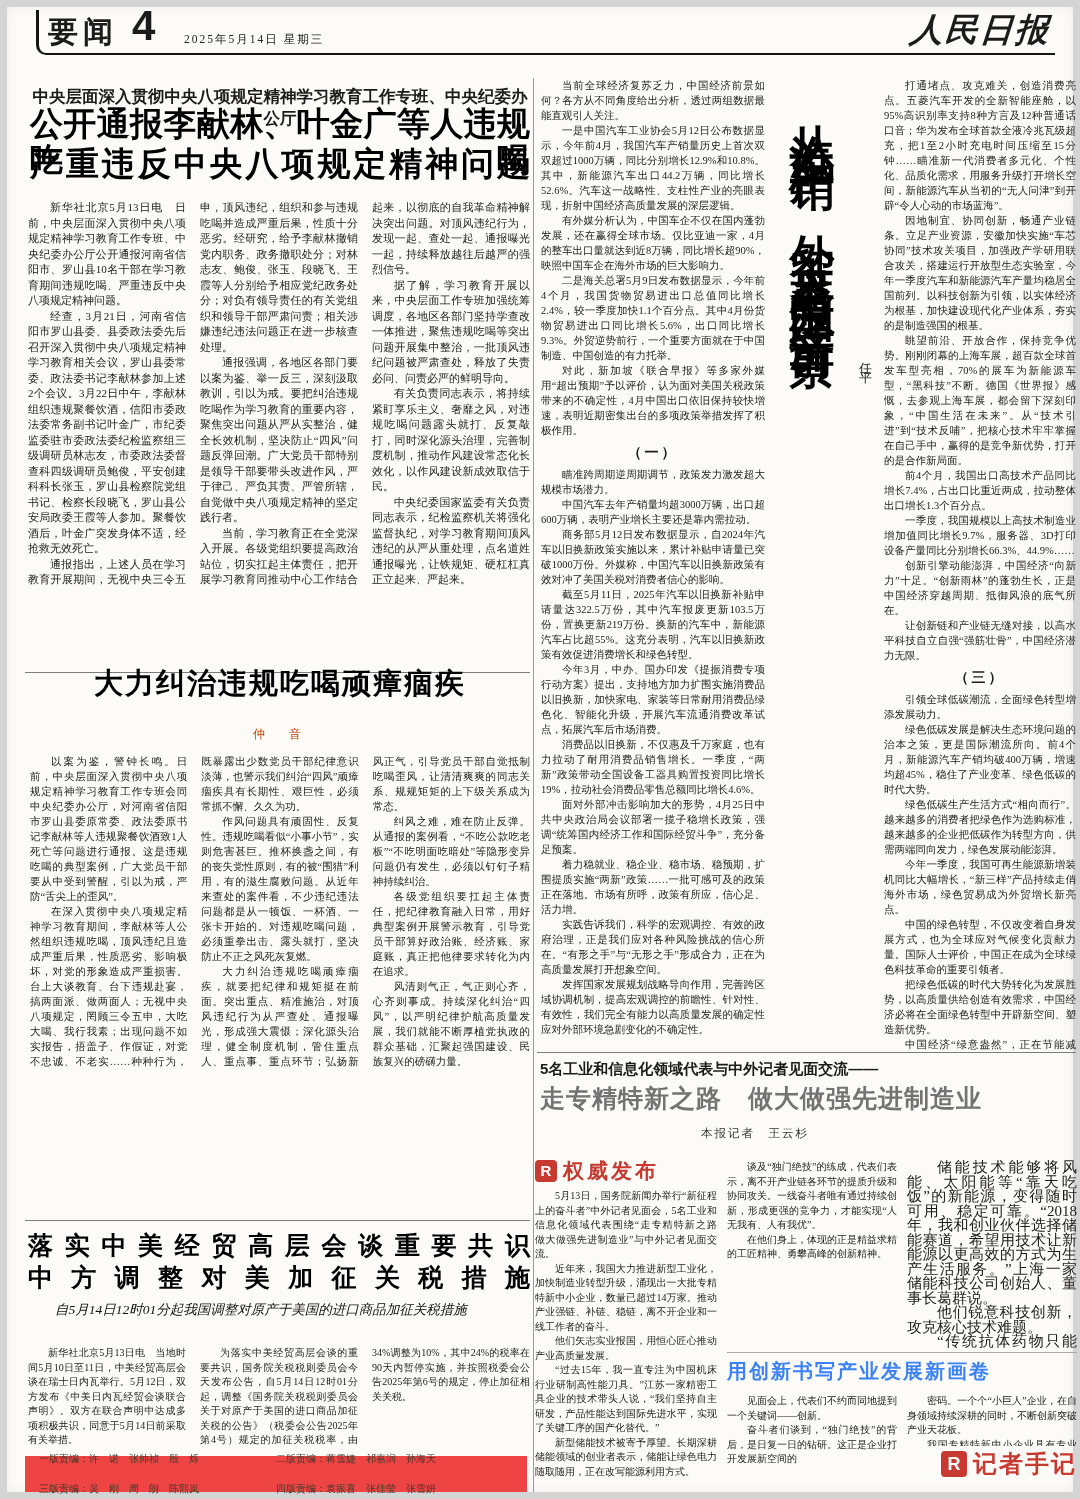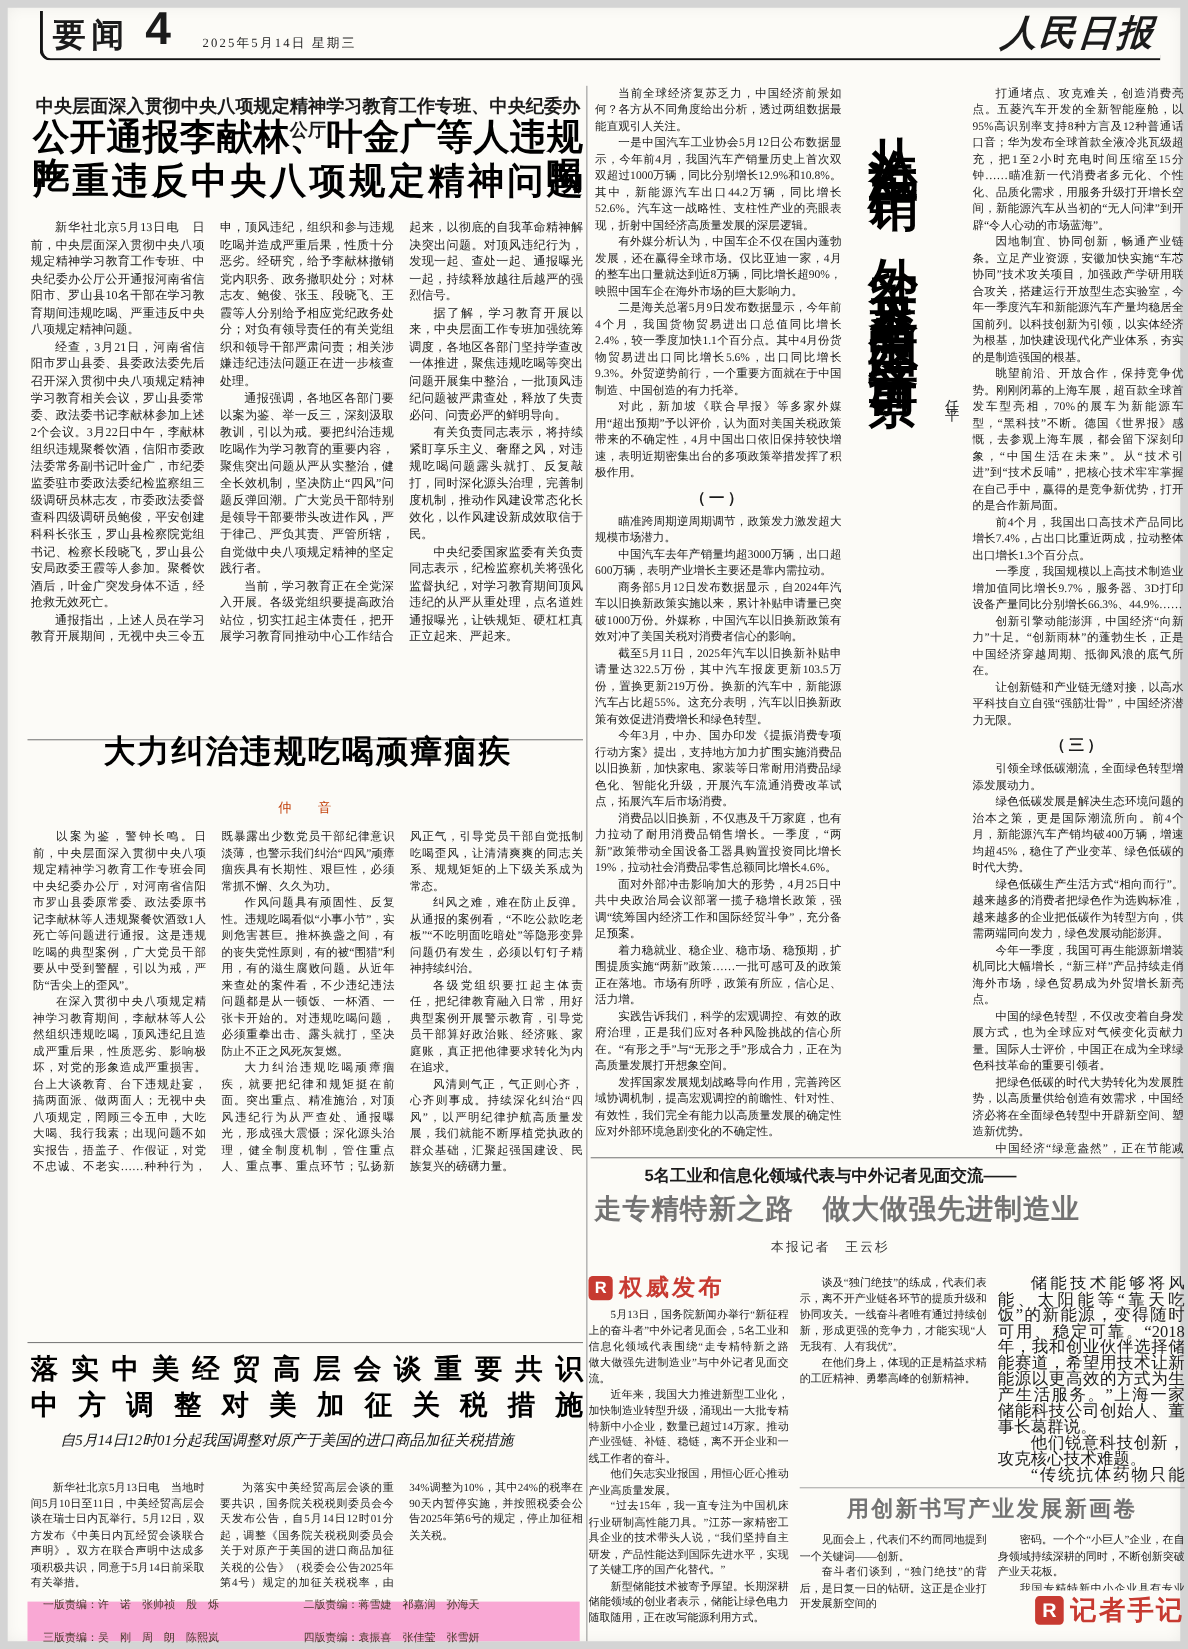--- a/index.html
+++ b/index.html
@@ -37,21 +37,21 @@
   .report-body{left:28px;top:200px;width:502px;height:466px;font-size:11px;line-height:15.5px;}
   .comm-head{left:30px;top:664px;width:500px;font-size:29px;font-weight:800;
     font-family:Liberation Serif, serif;color:#000;letter-spacing:2px;}
   .comm-byline{left:30px;top:726px;width:500px;font-size:12px;letter-spacing:6px;color:#c2410c;}
   .comm-body{left:30px;top:754px;width:500px;height:448px;font-size:10.5px;line-height:15px;}
   .tariff-h1{left:28px;top:1232px;width:502px;font-size:25px;}
   .tariff-h2{left:28px;top:1264px;width:502px;font-size:25px;}
   .tariff-sub{left:28px;top:1300px;width:502px;font-size:13.5px;font-style:italic;line-height:19px;
     text-indent:2em;color:#111;}
   .tariff-body{left:28px;top:1346px;width:502px;height:102px;font-size:10px;line-height:14.5px;}
-  .credits{left:25px;top:1456px;width:502px;height:36px;background:#f9a8d4;display:grid;
+  .credits{left:25px;top:1456px;width:502px;height:36px;background:#ef4444;display:grid;
     grid-template-columns:1fr 1fr;align-content:center;row-gap:16px;padding:0 14px;box-sizing:border-box;
     font-size:10px;color:#46382a;}
   .credits span{white-space:nowrap;}
   
   .eco-col1{left:541px;top:78px;width:224px;height:972px;font-size:10.5px;line-height:15px;}
   .eco-col2{left:884px;top:78px;width:192px;height:972px;font-size:10.5px;line-height:15px;}
   .eco-headwrap{left:769px;top:88px;width:86px;height:952px;display:flex;justify-content:center;}
   .eco-vhead{writing-mode:vertical-rl;text-orientation:upright;font-size:45px;font-weight:900;
     font-family:"Liberation Sans","DejaVu Sans",sans-serif;letter-spacing:11px;color:#000;}
   .eco-byline{left:856px;top:352px;writing-mode:vertical-rl;text-orientation:upright;
@@ -59,22 +59,22 @@
   
   .meet-kicker{left:540px;top:1060px;width:430px;font-size:15px;text-align:left;}
   .meet-head{left:540px;top:1082px;width:440px;font-size:25px;font-weight:900;white-space:nowrap;
     font-family:"Liberation Sans","DejaVu Sans",sans-serif;color:#737373;letter-spacing:1px;}
   .meet-byline{left:540px;top:1126px;width:430px;font-size:11.5px;letter-spacing:2px;color:#333;}
   .meet-colA{left:535px;top:1160px;width:182px;height:339px;font-size:10px;line-height:14.5px;}
   .meet-colB{left:727px;top:1160px;width:170px;height:188px;font-size:10px;line-height:14.5px;}
   .meet-colC{left:907px;top:1160px;width:170px;height:188px;font-size:15px;line-height:14.5px;}
   .meet-colD{left:727px;top:1394px;width:170px;height:102px;font-size:10px;line-height:14.5px;}
   .meet-colE{left:907px;top:1394px;width:170px;height:52px;font-size:10px;line-height:14.5px;}
-  .sub-head{left:727px;top:1358px;width:350px;font-size:20px;font-weight:900;text-align:center;
-    font-family:"Liberation Sans","DejaVu Sans",sans-serif;color:#737373;letter-spacing:2px;}
+  .sub-head{left:727px;top:1358px;width:350px;font-size:20px;font-weight:900;text-align:left;
+    font-family:"Liberation Sans","DejaVu Sans",sans-serif;color:#3b82f6;letter-spacing:2px;}
   .logo-row{display:flex;align-items:center;gap:6px;margin-bottom:7px;}
   .logo-sq{display:flex;align-items:center;justify-content:center;background:#c73a31;color:#fff;
     border-radius:4px;font-weight:bold;font-family:"Liberation Sans","DejaVu Sans",sans-serif;}
   .fabu .logo-sq{width:22px;height:22px;font-size:15px;}
   .fabu .logo-label{color:#c73a31;font-size:21px;font-weight:900;letter-spacing:3px;
     font-family:"Liberation Sans","DejaVu Sans",sans-serif;}
   .shouji{left:907px;top:1448px;width:170px;display:flex;justify-content:flex-end;align-items:center;gap:6px;}
   .shouji .logo-sq{width:26px;height:26px;font-size:18px;}
   .shouji .logo-label{color:#c73a31;font-size:24px;font-weight:900;letter-spacing:2px;
     font-family:"Liberation Sans","DejaVu Sans",sans-serif;}
@@ -172,21 +172,21 @@
       <p>绿色低碳发展是解决生态环境问题的治本之策，更是国际潮流所向。前4个月，新能源汽车产销均破400万辆，增速均超45%，稳住了产业变革、绿色低碳的时代大势。</p>
       <p>绿色低碳生产生活方式“相向而行”。越来越多的消费者把绿色作为选购标准，越来越多的企业把低碳作为转型方向，供需两端同向发力，绿色发展动能澎湃。</p>
       <p>今年一季度，我国可再生能源新增装机同比大幅增长，“新三样”产品持续走俏海外市场，绿色贸易成为外贸增长新亮点。</p>
       <p>中国的绿色转型，不仅改变着自身发展方式，也为全球应对气候变化贡献力量。国际人士评价，中国正在成为全球绿色科技革命的重要引领者。</p>
       <p>把绿色低碳的时代大势转化为发展胜势，以高质量供给创造有效需求，中国经济必将在全面绿色转型中开辟新空间、塑造新优势。</p>
       <p>中国经济“绿意盎然”，正在节能减排、产业升级的进程中育新机、开新局。</p>
     </div>
 
   <div class="abs hline" style="left:537px;top:1052px;width:539px;"></div>
 
-  <div class="abs kicker meet-kicker" style="text-align:center;">5名工业和信息化领域代表与中外记者见面交流——</div>
+  <div class="abs kicker meet-kicker" style="text-align:left;">5名工业和信息化领域代表与中外记者见面交流——</div>
   <div class="abs meet-head">走专精特新之路　做大做强先进制造业</div>
   <div class="abs center meet-byline">本报记者　王云杉</div>
 
   <div class="abs meet-colA">
     <div class="logo-row fabu">
       <span class="logo-sq">R</span>
       <span class="logo-label">权威发布</span>
     </div>
     <div class="body-text" style="height:300px;">
         <p>5月13日，国务院新闻办举行“新征程上的奋斗者”中外记者见面会，5名工业和信息化领域代表围绕“走专精特新之路　做大做强先进制造业”与中外记者见面交流。</p>

